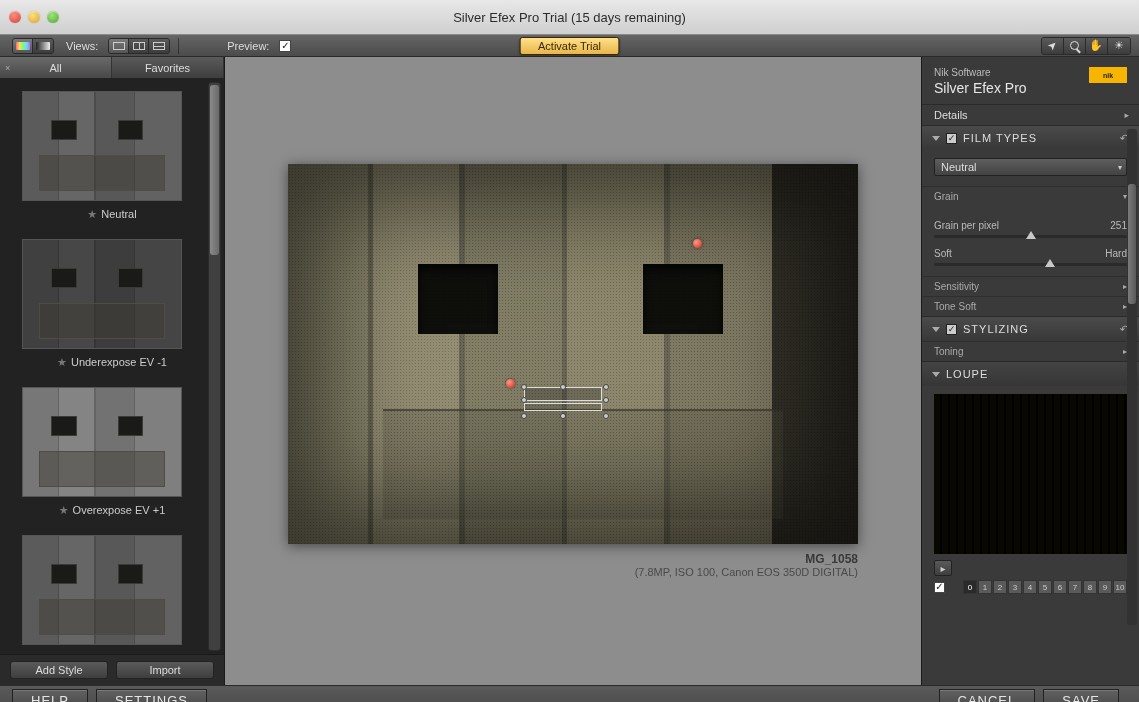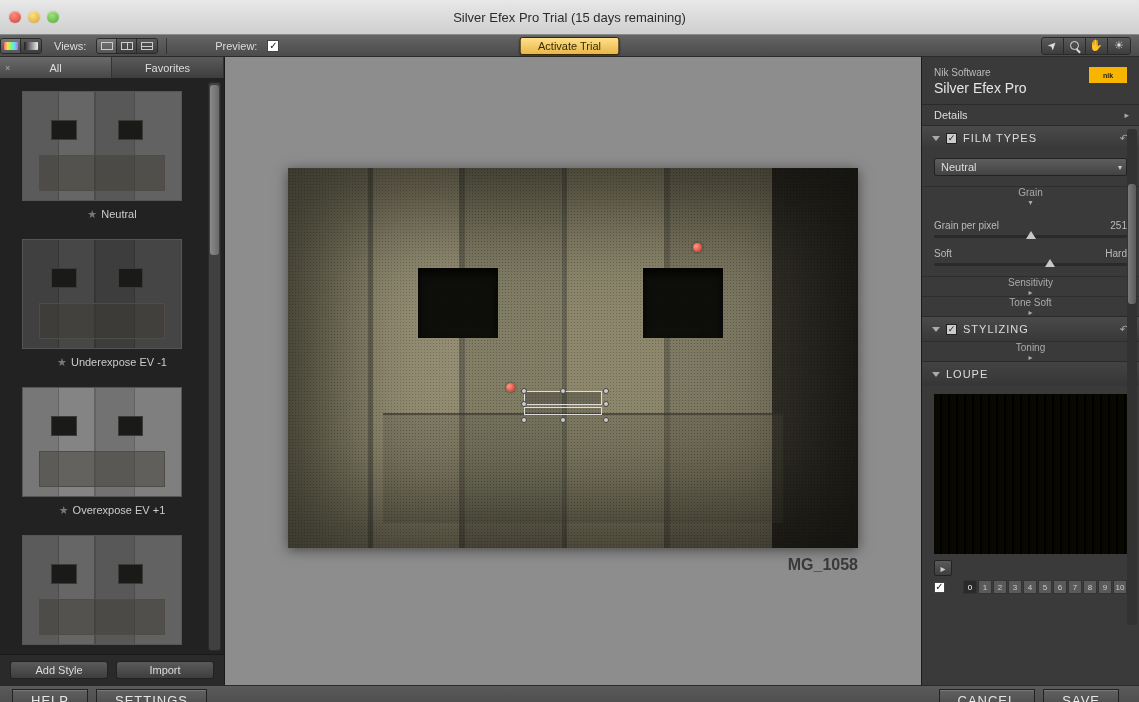--- a/index.html
+++ b/index.html
@@ -8,21 +8,21 @@
 
 .titlebar { height: 35px; background: linear-gradient(#e8e8e8,#cfcfcf); border-bottom: 1px solid #8a8a8a; display: flex; align-items: center; position: relative; }
 .traffic { display: flex; gap: 7px; padding-left: 9px; }
 .tl { width: 12px; height: 12px; border-radius: 50%; box-shadow: inset 0 1px 1px rgba(255,255,255,0.5), 0 0 1px rgba(0,0,0,0.4); }
 .tl.red { background: radial-gradient(circle at 40% 35%, #ff8b7f, #d14233); }
 .tl.yel { background: radial-gradient(circle at 40% 35%, #ffe07a, #d9a233); }
 .tl.grn { background: radial-gradient(circle at 40% 35%, #9fe47a, #4fa833); }
 .title { position: absolute; left: 0; right: 0; text-align: center; font-size: 13px; color: #2c2c2c; pointer-events: none; }
 
 
-.toolbar { height: 22px; background: linear-gradient(#656565,#4b4b4b); border-bottom: 1px solid #2a2a2a; display: flex; align-items: center; position: relative; padding: 0 0; }
+.toolbar { height: 22px; background: linear-gradient(#656565,#4b4b4b); border-bottom: 1px solid #2a2a2a; display: flex; align-items: center; position: relative; padding: 0 12px; }
 .seg { display: inline-flex; border: 1px solid #2a2a2a; border-radius: 3px; overflow: hidden; background: #3c3c3c; }
 .seg .btn { width: 20px; height: 14px; display: flex; align-items: center; justify-content: center; border-right: 1px solid #2a2a2a; background: linear-gradient(#5a5a5a,#3c3c3c); cursor: default; }
 .seg .btn:last-child { border-right: none; }
 .seg .btn.active { background: linear-gradient(#7a7a7a,#555); }
 .grad-ic { width: 14px; height: 8px; background: linear-gradient(90deg,#ff6a6a,#ffd96a,#7aff6a,#6ad9ff,#b96aff); border-radius: 1px; }
 .grey-ic { width: 14px; height: 8px; background: linear-gradient(90deg,#222,#eee); border-radius: 1px; }
 .lbl { margin: 0 10px 0 12px; color: #ddd; font-size: 11px; }
 .rect-ic { width: 12px; height: 8px; border: 1px solid #ccc; }
 .split-v { width: 12px; height: 8px; border: 1px solid #ccc; position: relative; }
 .split-v::after { content:""; position:absolute; left:50%; top:0; bottom:0; width:1px; background:#ccc; }
@@ -90,21 +90,21 @@
 .rp1 { left:405px; top:75px; }
 .rp2 { left:218px; top:215px; }
 .seltool { position:absolute; left:228px; top:215px; width:95px; height:38px; }
 .seltool .box { position:absolute; left:8px; top:8px; width:78px; height:14px; border:1px solid #ddd; background: rgba(40,40,40,0.3); }
 .seltool .box2 { position:absolute; left:8px; top:24px; width:78px; height:8px; border:1px solid #ddd; background: rgba(40,40,40,0.2); }
 .seltool .hnd { position:absolute; width:6px; height:6px; background:#ccc; border:1px solid #444; border-radius:50%; }
 .h-tl{left:5px;top:5px;} .h-tr{right:2px;top:5px;} .h-bl{left:5px;bottom:-2px;} .h-br{right:2px;bottom:-2px;}
 .h-ml{left:5px;top:18px;} .h-mr{right:2px;top:18px;} .h-tc{left:44px;top:5px;} .h-bc{left:44px;bottom:-2px;}
 
 .imginfo { width:570px; text-align:right; margin-top:8px; color:#3a3a3a; }
-.imginfo .name { font-weight:bold; font-size:16px; }
+.imginfo .name { font-weight:bold; font-size:12px; }
 .imginfo .meta { font-size:11px; color:#4a4a4a; }
 
 
 .right { width:218px; background:#3a3a3a; border-left:1px solid #1a1a1a; display:flex; flex-direction:column; overflow:hidden; position:relative; }
 .brand { padding:10px 12px 8px; }
 .brand .company { font-size:10px; color:#bbb; }
 .brand .prod { font-size:14px; color:#e6e6e6; margin-top:2px; }
 .brand .logo { position:absolute; right:12px; top:10px; width:38px; height:16px; background:#f7b500; color:#222; font-size:7px; display:flex; align-items:center; justify-content:center; font-weight:bold; }
 
 .section { border-top:1px solid #2a2a2a; }
@@ -115,21 +115,21 @@
 .sec-hd .reset { position:absolute; right:10px; color:#aaa; font-size:11px; }
 .sec-hd .chev { position:absolute; right:10px; color:#aaa; font-size:9px; }
 .sec-chk { width:11px; height:11px; background:#ccc; border:1px solid #222; margin-right:6px; display:flex; align-items:center; justify-content:center; font-size:9px; color:#222; }
 
 .sec-body { padding:8px 12px 10px; }
 .select { height:18px; background: linear-gradient(#5e5e5e,#424242); border:1px solid #222; border-radius:2px; display:flex; align-items:center; padding:0 6px; font-size:11px; color:#ddd; position:relative; }
 .select .dd { position:absolute; right:4px; font-size:8px; color:#ccc; }
 .row { display:flex; justify-content:space-between; font-size:10px; color:#bbb; margin-top:10px; }
 .slider { height:3px; background:#2a2a2a; border-radius:2px; margin-top:4px; position:relative; }
 .slider .knob { position:absolute; top:-4px; width:0; height:0; border-left:5px solid transparent; border-right:5px solid transparent; border-bottom:8px solid #c8c8c8; transform:translateX(-50%); }
-.subline { height:20px; display:flex; align-items:center; justify-content:space-between; padding:0 12px; font-size:10px; color:#aaa; border-top:1px solid #2e2e2e;flex-direction:column; }
+.subline { height:20px; display:flex; align-items:center; justify-content:space-between; padding:0 12px; font-size:10px; color:#aaa; border-top:1px solid #2e2e2e; }
 
 .loupe-area { padding:8px 12px; }
 .loupe { width:194px; height:160px; background:#1a1a18; position:relative; overflow:hidden; }
 .loupe .tex { position:absolute; inset:0; background: repeating-linear-gradient(90deg, #2b2a24 0 6px, #1f1e1a 6px 8px), radial-gradient(rgba(0,0,0,0.4) 1px, transparent 1px) 0 0/4px 4px; filter:contrast(1.4) brightness(0.9); }
 .loupe-ctrl { display:flex; align-items:center; gap:4px; margin-top:6px; }
 .star-btn { width:18px; height:16px; background: linear-gradient(#5a5a5a,#3e3e3e); border:1px solid #222; border-radius:2px; color:#ccc; font-size:10px; display:flex; align-items:center; justify-content:center; }
 .numstrip { display:flex; gap:1px; margin-left:auto; }
 .numstrip .n { width:14px; height:14px; background:#5a5a5a; color:#ccc; font-size:8px; display:flex; align-items:center; justify-content:center; border:1px solid #333; }
 .numstrip .n.active { background:#2a2a2a; color:#fff; }
 
@@ -276,20 +276,21 @@
           <div class="hnd h-bl"></div>
           <div class="hnd h-br"></div>
         <div class="hnd h-ml"></div>
           <div class="hnd h-mr"></div>
           <div class="hnd h-tc"></div>
           <div class="hnd h-bc"></div>
       </div>
     </div>
     <div class="imginfo">
       <div class="name">MG_1058</div>
+      <div class="meta">(7.8MP, ISO 100, Canon EOS 350D DIGITAL)</div>
     </div>
   </div>
 
   <div class="right">
     <div class="brand">
       <div class="company">Nik Software</div>
       <div class="prod">Silver Efex Pro</div>
       <div class="logo">nik</div>
     </div>
 

